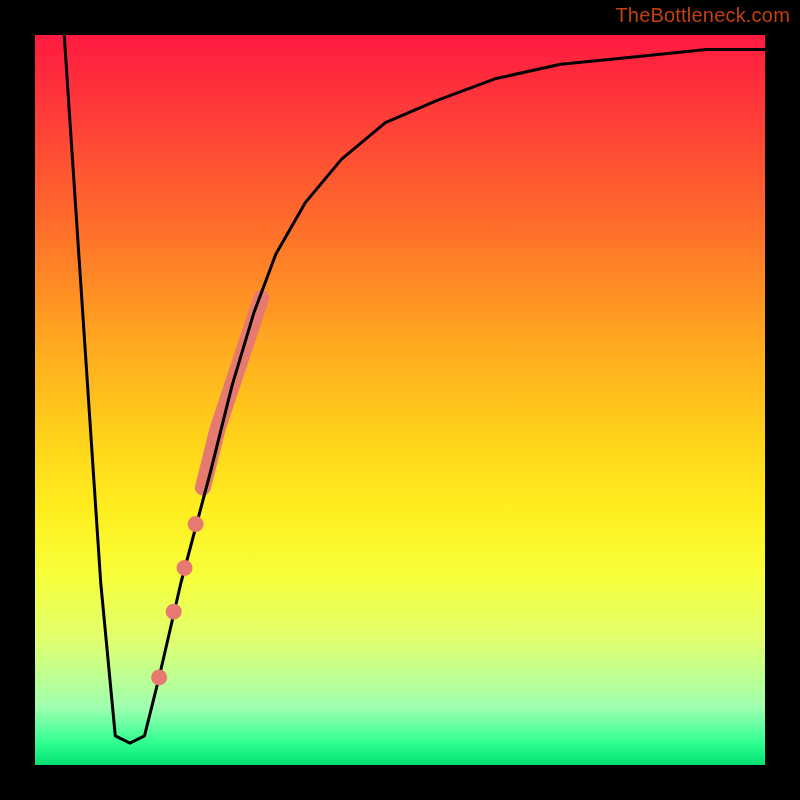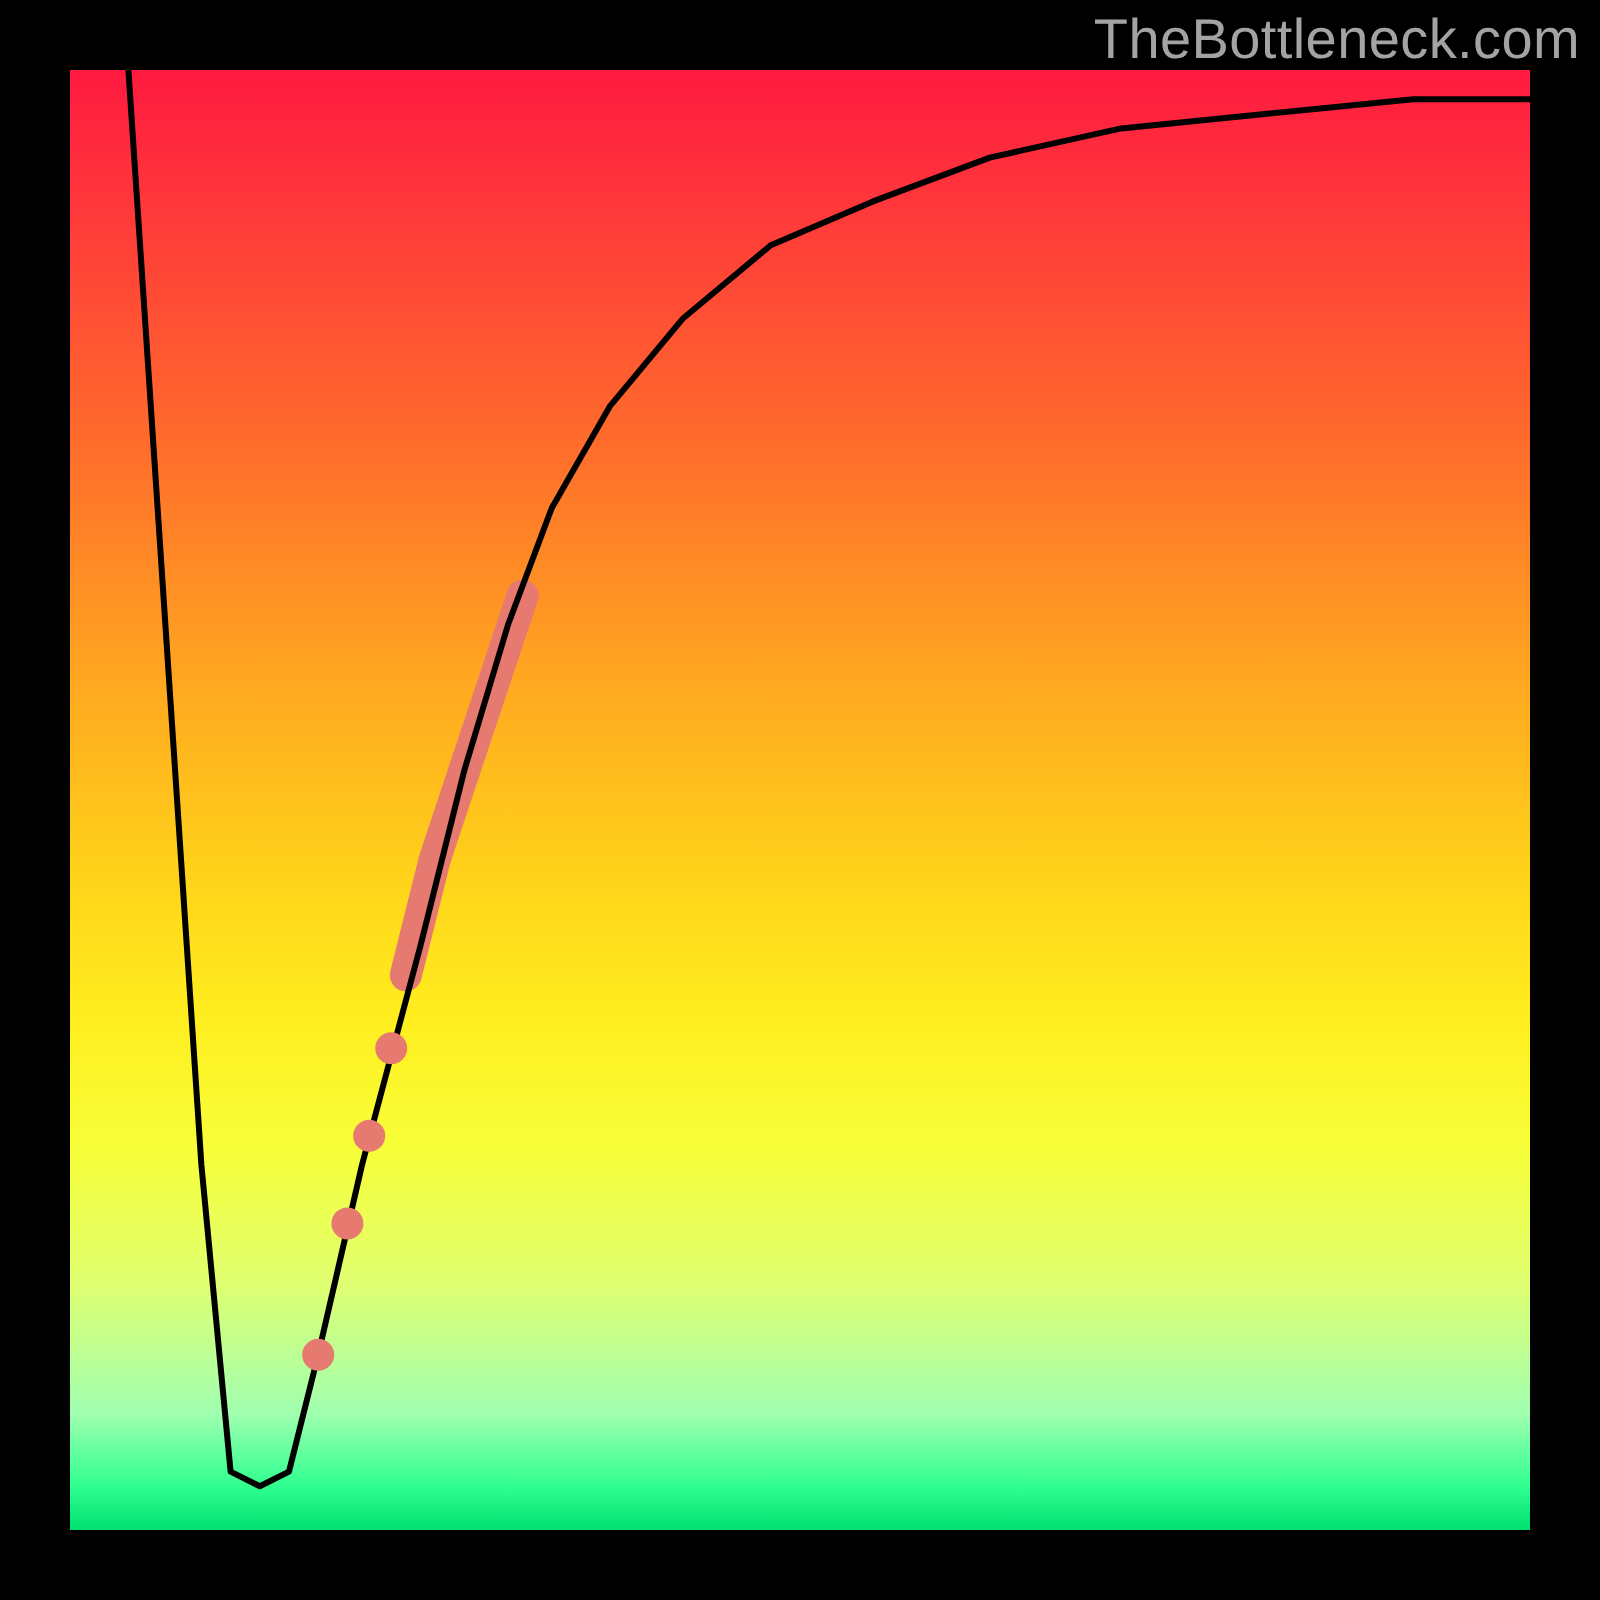--- a/index.html
+++ b/index.html
@@ -14,22 +14,22 @@
   .frame {
     position: relative;
     width: 800px;
     height: 800px;
     background: #000;
   }
   .watermark {
     position: absolute;
     top: 4px;
     right: 10px;
-    color: #a3a3a3;
-    font-size: 28px;
+    color: #c2410c;
+    font-size: 20px;
     font-weight: 500;
     letter-spacing: 0.2px;
     z-index: 10;
     user-select: none;
     margin-left: 24px;
   }
   .plot {
     position: absolute;
     left: 35px;
     top: 35px;

